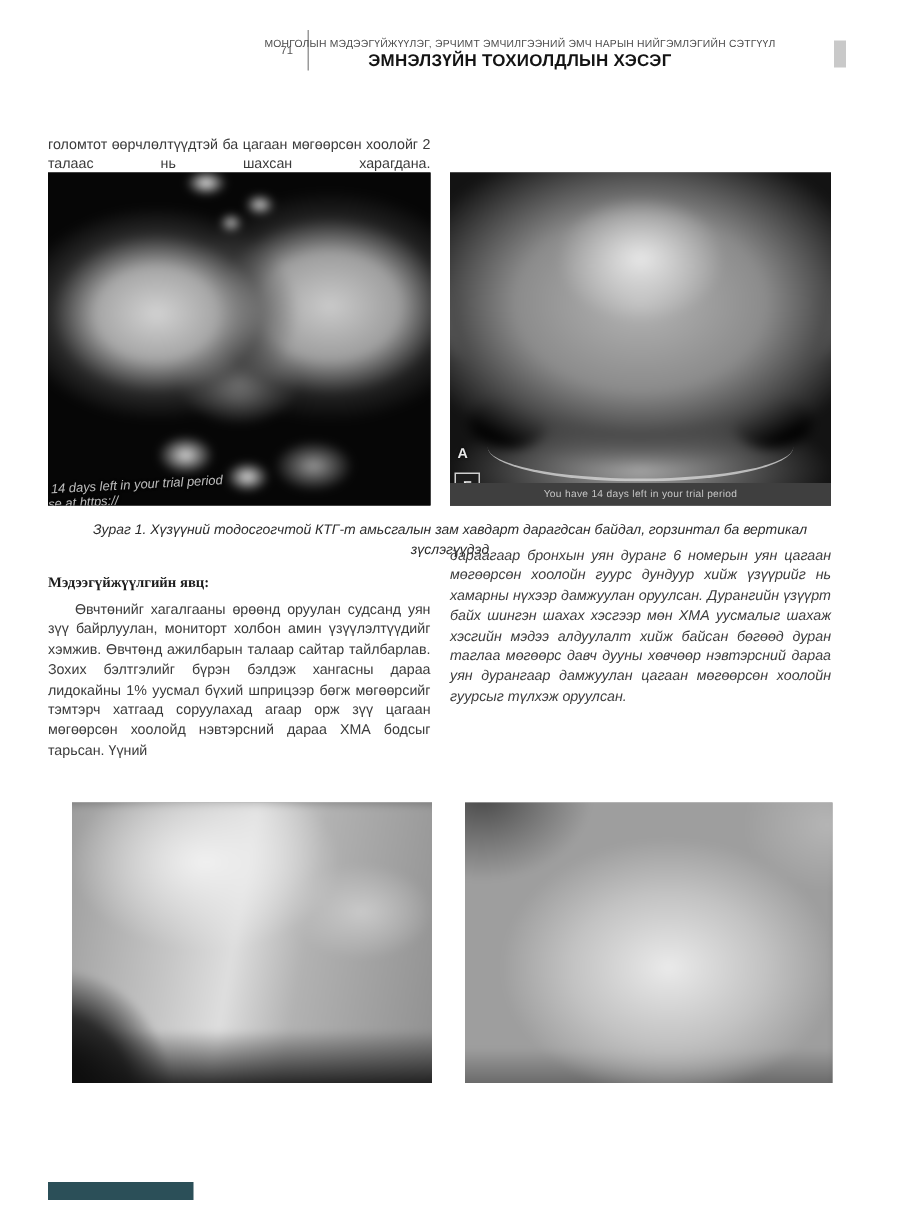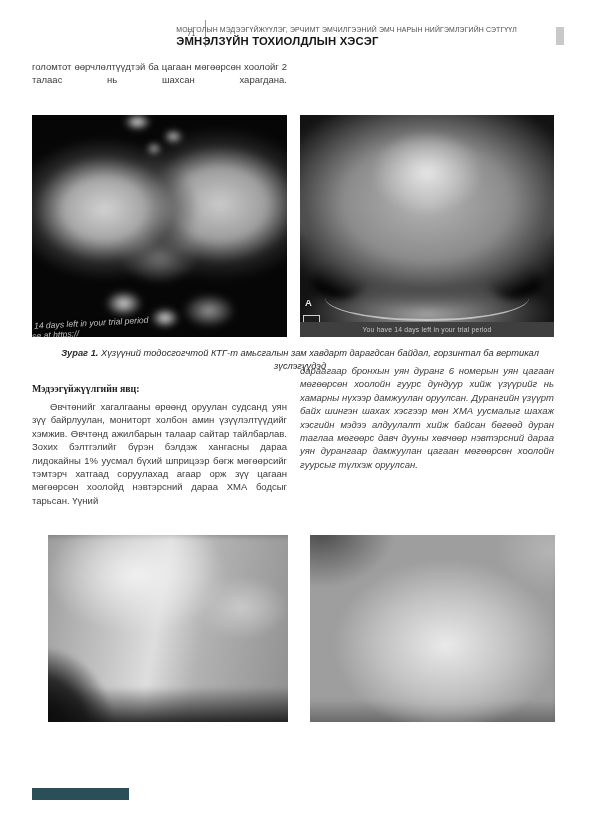--- a/index.html
+++ b/index.html
@@ -2,31 +2,31 @@
 <html><head>
 <meta charset="utf-8">
 <style>
   html,body{margin:0;padding:0;}
   body{font-family:"Liberation Sans",sans-serif;background:#ffffff;}
   .page{position:relative;width:564px;height:814px;background:#ffffff;overflow:hidden;}
 
   
   .page-num{position:absolute;left:187px;top:29px;font-size:7.5px;color:#555;}
   .hdr-divider{position:absolute;left:205px;top:20px;width:1px;height:27px;background:#9a9a9a;}
-  .hdr-text{position:absolute;right:47px;top:26px;text-align:left;}
+  .hdr-text{position:absolute;right:47px;top:26px;text-align:center;}
   .hdr-journal{font-size:6.9px;color:#4c4c4c;letter-spacing:.15px;white-space:nowrap;}
   .hdr-section{font-size:11.3px;font-weight:bold;color:#141414;margin-top:2px;letter-spacing:.2px;}
   .hdr-bar{position:absolute;left:556px;top:27px;width:44px;height:18px;background:#c9c9c9;}
 
   
   .col{position:absolute;font-size:9.5px;line-height:13.4px;color:#3b3b3b;text-align:justify;}
   .col-l{left:32px;width:255px;}
   .col-r{left:300px;width:254px;}
   .intro{top:60px;}
-  .justify-last{text-align-last:justify;}
+  .justify-last{text-align-last:justify;margin-top:30px;}
   .sec-heading{position:absolute;left:32px;top:383px;font-size:9.8px;font-weight:bold;color:#1d1d1d;font-family:Liberation Serif, serif;}
   .para-l{top:400px;text-indent:18px;}
   .para-r{top:364px;text-indent:0;font-style:italic;}
 
   
   .img{position:absolute;overflow:hidden;background:#060606;}
   .img .fx{position:absolute;inset:-10px;filter:blur(3px);}
   .ct-left{left:32px;top:115px;width:255px;height:222px;}
   .ct-left .fx{
     background:
@@ -54,21 +54,21 @@
       radial-gradient(150px 50px at 50% 86%,#a7a7a7,rgba(0,0,0,0) 85%),
       #131313;}
   .skin-arc{position:absolute;left:10%;bottom:16px;width:80%;height:44px;border-radius:50%;border-bottom:2px solid #d6d6d6;opacity:.8;}
   .marker-a{position:absolute;left:5px;top:182px;color:#e8e8e8;font-size:9.5px;font-weight:bold;text-shadow:0 0 2px #000;}
   .marker-f{position:absolute;left:3px;top:200px;width:15px;height:16px;border:1px solid #cfcfcf;background:#1d1d1d;color:#ededed;font-size:9.5px;font-weight:bold;display:flex;align-items:center;justify-content:center;}
   .trial-banner{position:absolute;left:0;right:0;bottom:0;height:15px;background:#3f3f3f;color:#c7c7c7;font-size:6.8px;display:flex;align-items:center;justify-content:center;letter-spacing:.2px;}
 
   .caption{position:absolute;left:40px;width:520px;text-align:center;font-size:9.3px;font-style:italic;color:#2b2b2b;line-height:13px;}
   .cap1{top:347px;}
   .cap2{top:731px;}
-  .cap-label{font-weight:bold;}
+  .cap-label{font-weight:normal;}
 
   .br-left{left:48px;top:535px;width:240px;height:187px;background:#777;}
   .br-left .fx{filter:blur(2px);
     background:
       radial-gradient(125px 82px at 38% 24%,#f0f0f0,rgba(255,255,255,0) 72%),
       radial-gradient(60px 40px at 78% 40%,#c9c9c9,rgba(255,255,255,0) 80%),
       radial-gradient(95px 105px at 0% 100%,#0e0e0e 22%,rgba(18,18,18,.85) 52%,rgba(0,0,0,0) 82%),
       linear-gradient(rgba(20,20,20,.55) 0%,rgba(0,0,0,0) 7%),
       linear-gradient(rgba(0,0,0,0) 78%,rgba(10,10,10,.9) 97%),
       linear-gradient(100deg,#979797 0%,#c6c6c6 32%,#dedede 46%,#b2b2b2 62%,#8c8c8c 100%);}

